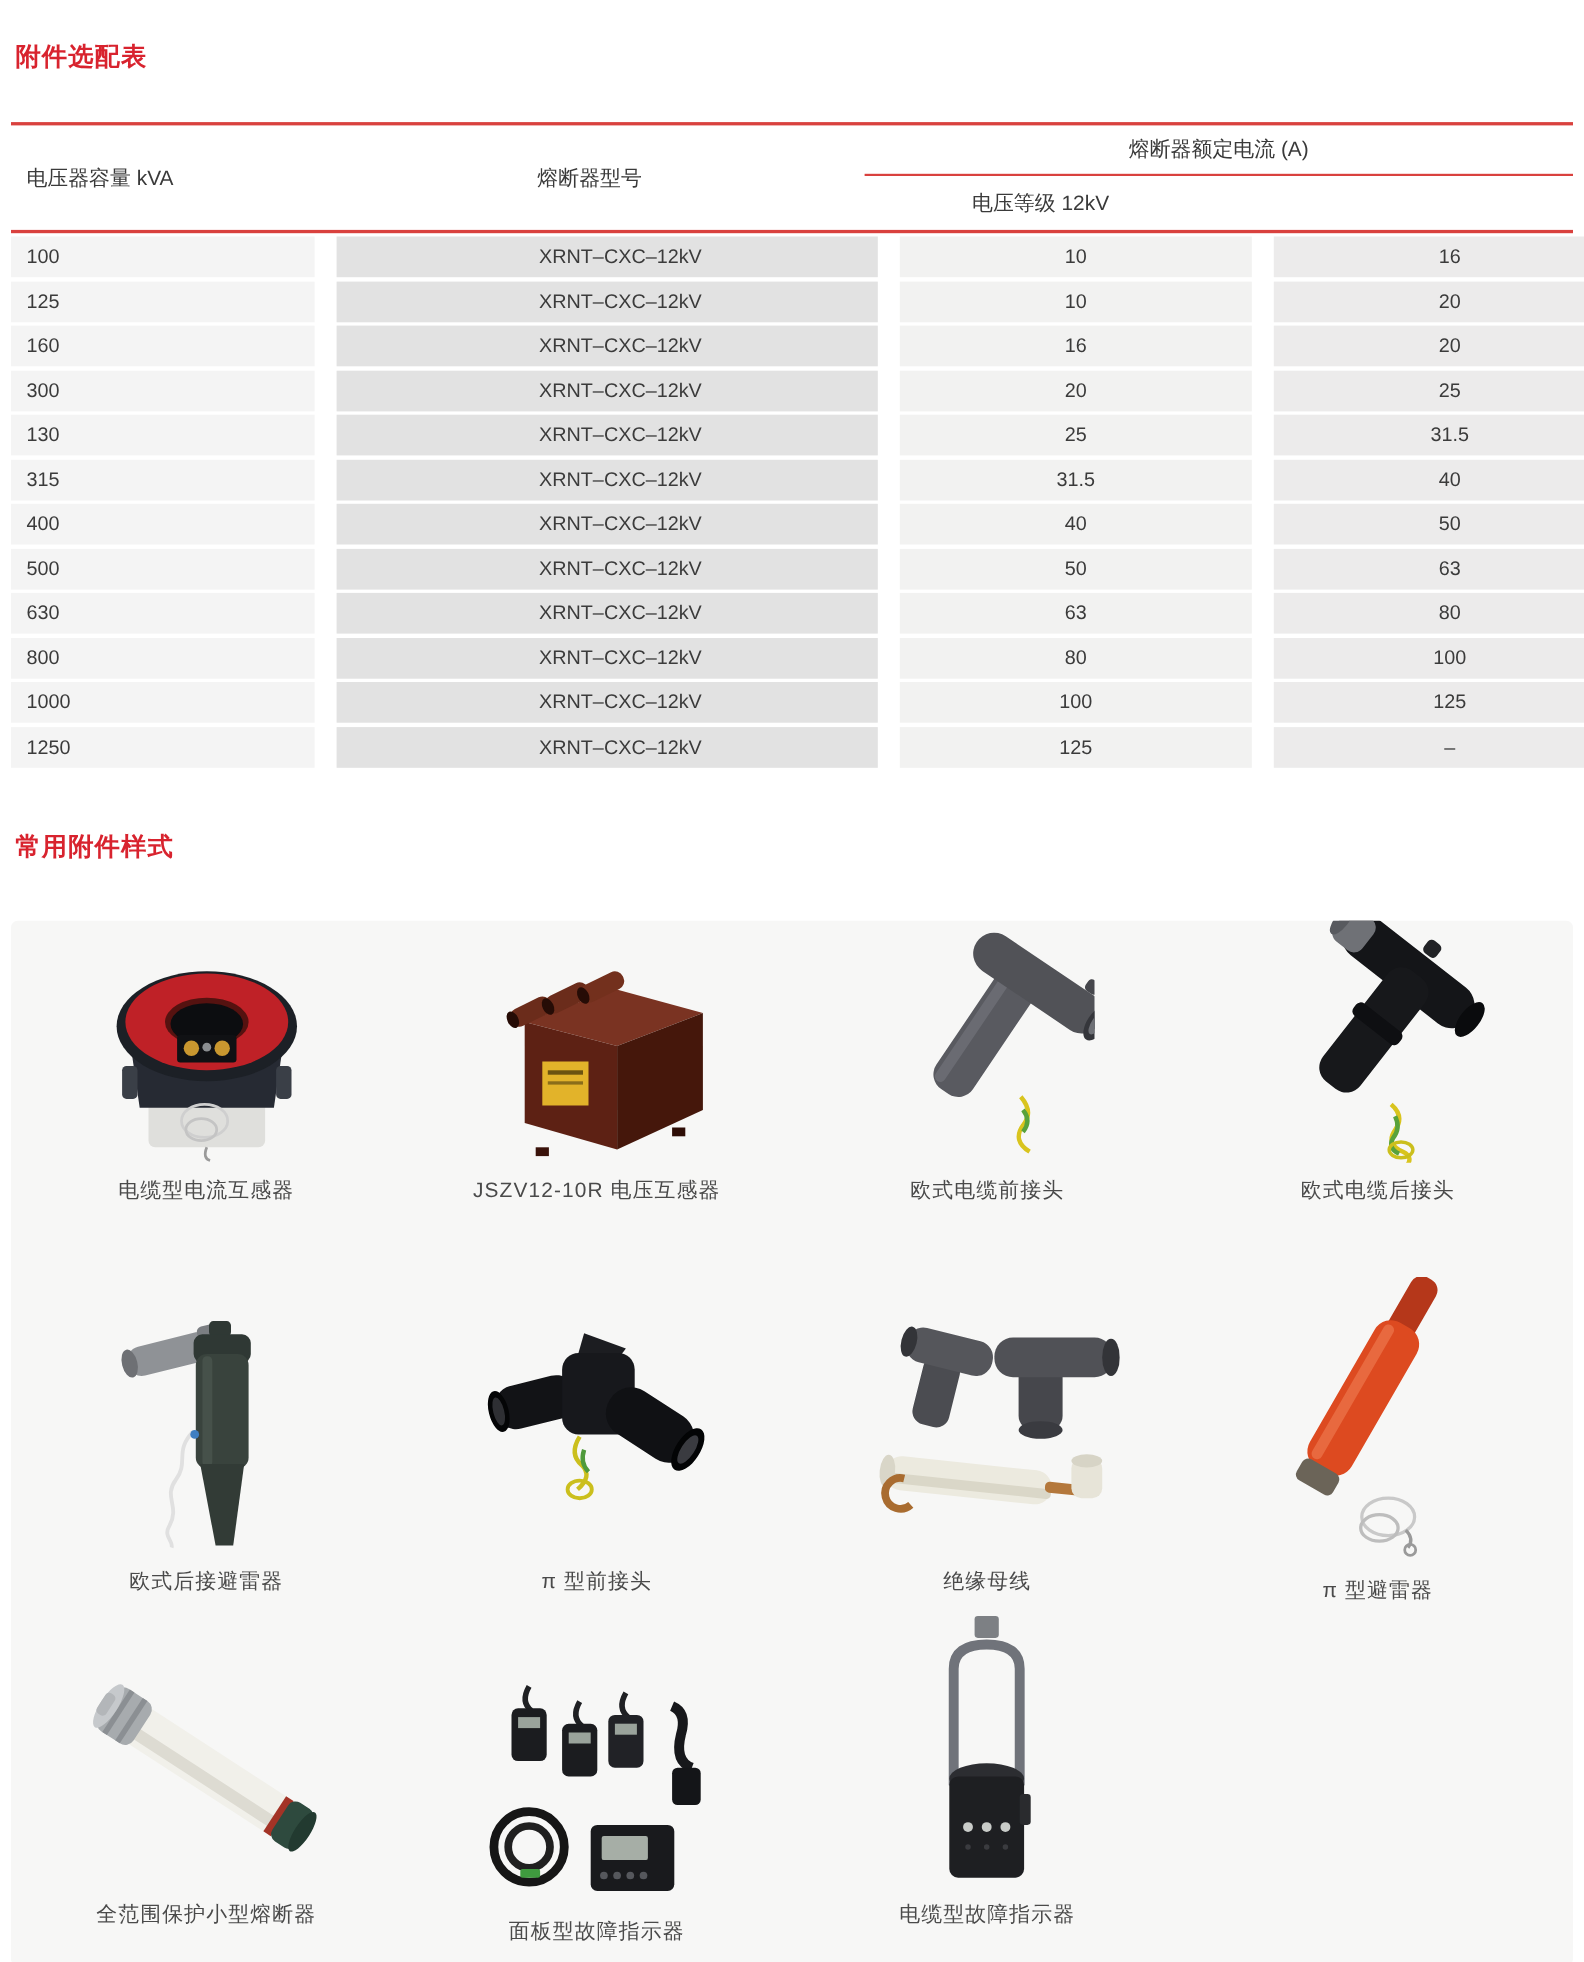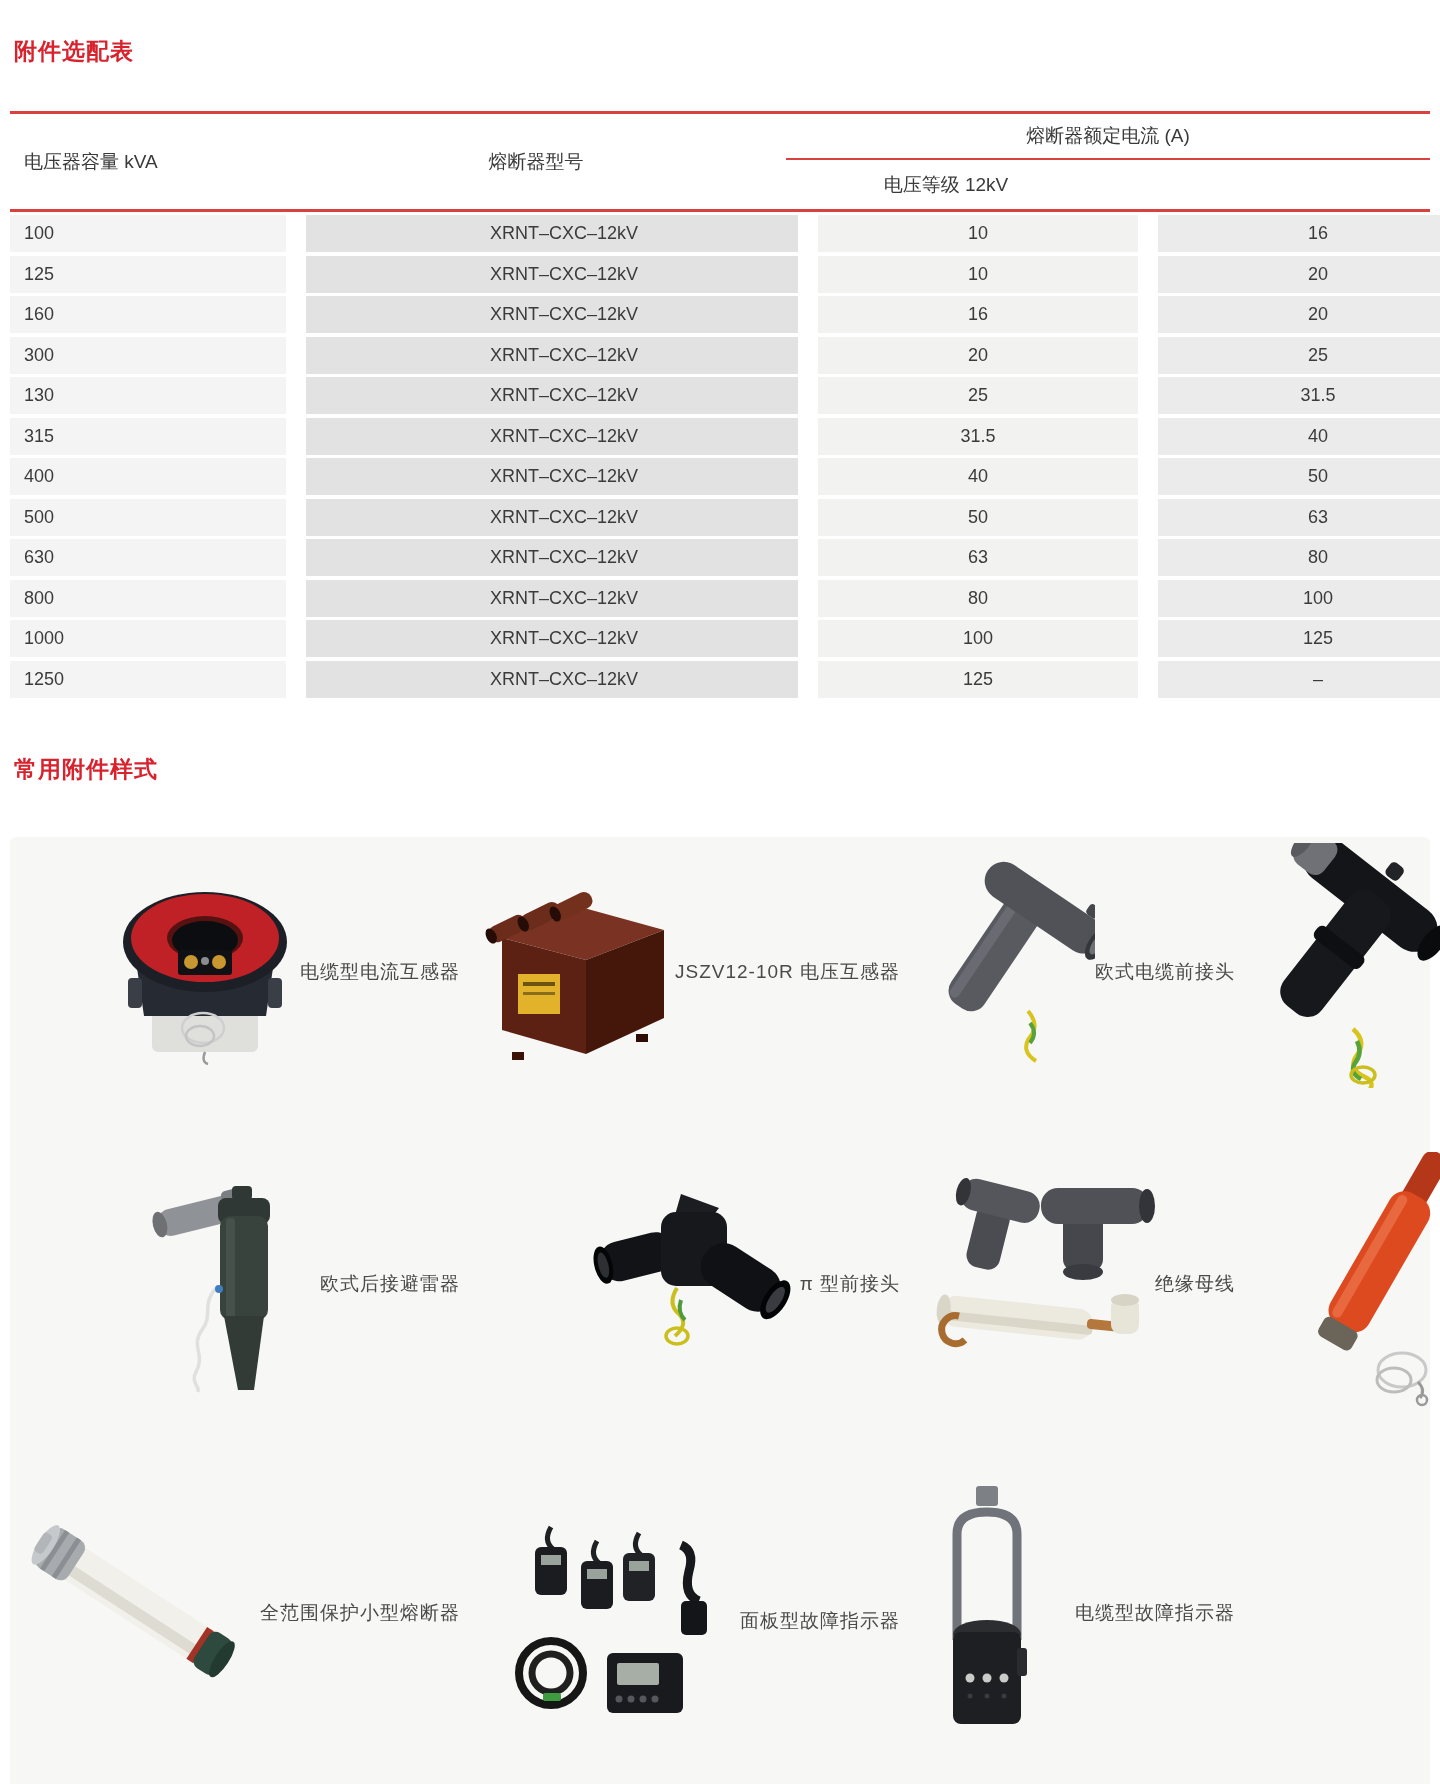--- a/index.html
+++ b/index.html
@@ -60,21 +60,21 @@
   
   .panel{
     margin:52px 10px 0 10px;width:1420px;height:950px;
     background:var(--panel-bg);border-radius:6px;
     display:grid;
     grid-template-columns:repeat(4,1fr);
     grid-template-rows:268px 356px 326px;
     padding-top:0;
   }
   .gcell{
-    display:flex;flex-direction:row;align-items:center;justify-content:flex-end;
+    display:flex;flex-direction:column;align-items:center;justify-content:flex-end;
     padding-bottom:10px;
   }
   .gcell .cap{
     font-size:19px;color:#4a4a4a;margin-top:12px;letter-spacing:1px;white-space:nowrap;
   }
   .pb-lo{padding-bottom:2px;}
   .pb-hi{padding-bottom:34px;}
   .pb-md{padding-bottom:18px;}
   svg{display:block;}
 </style>

